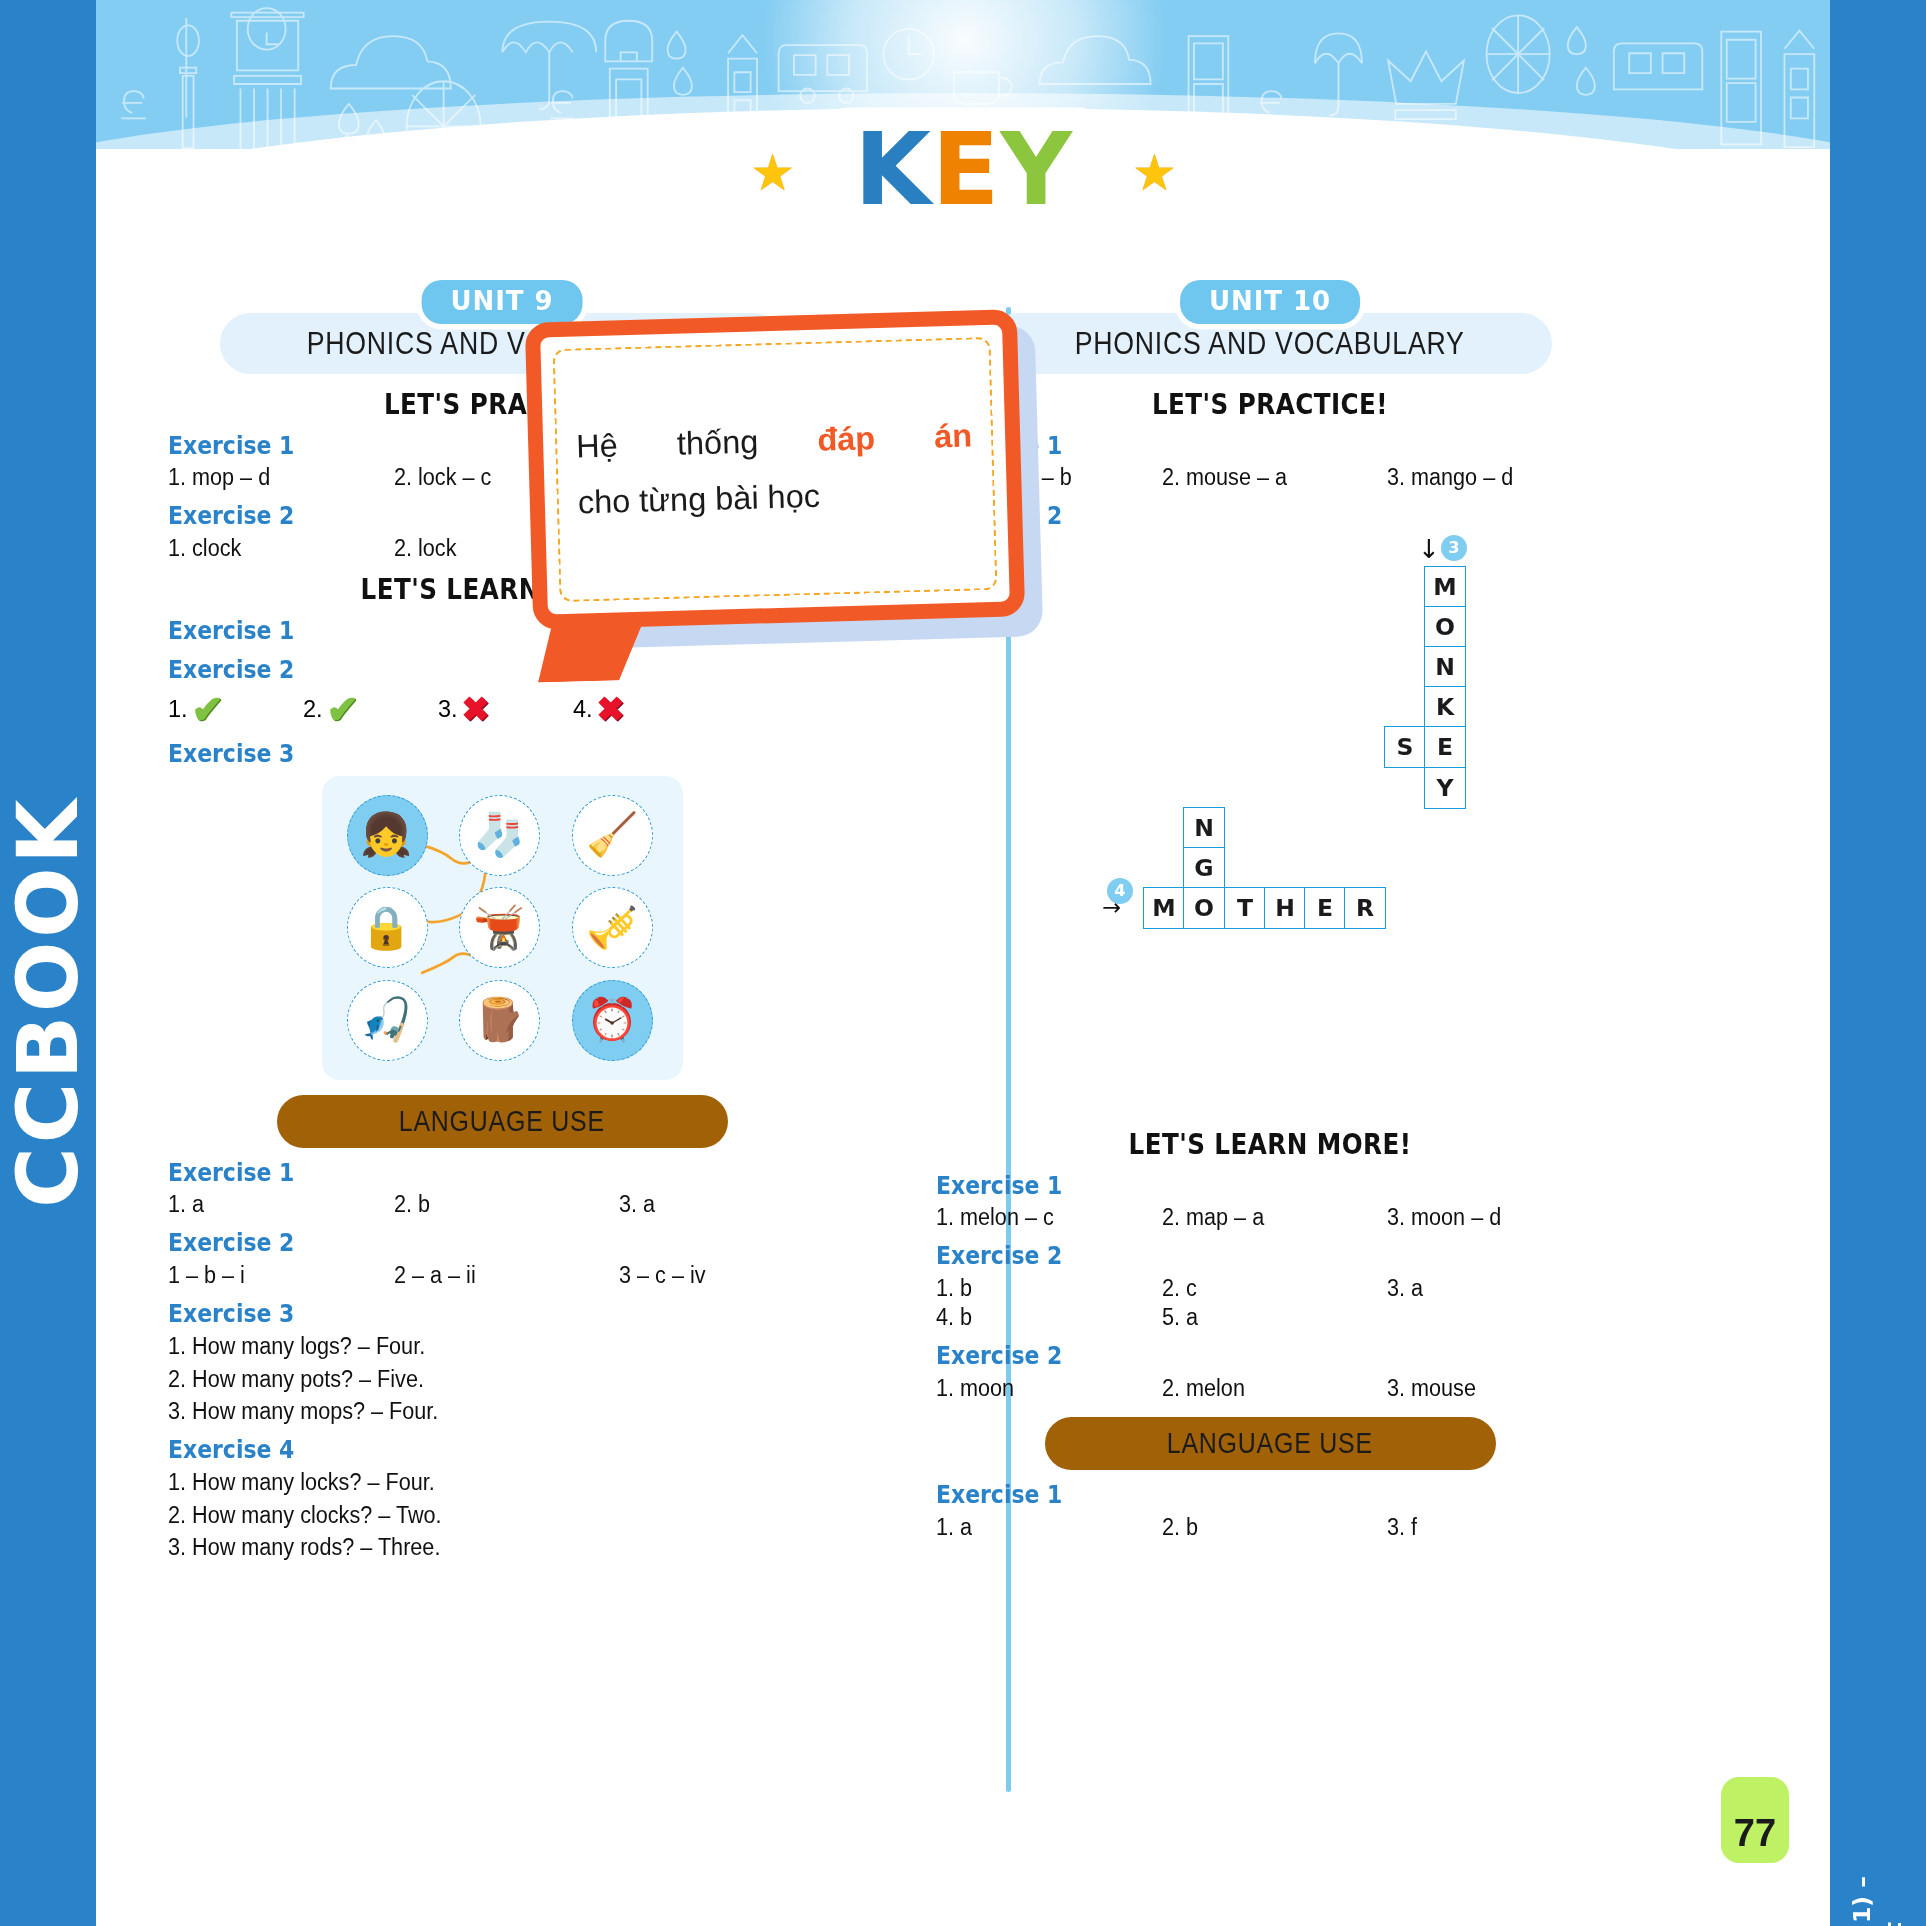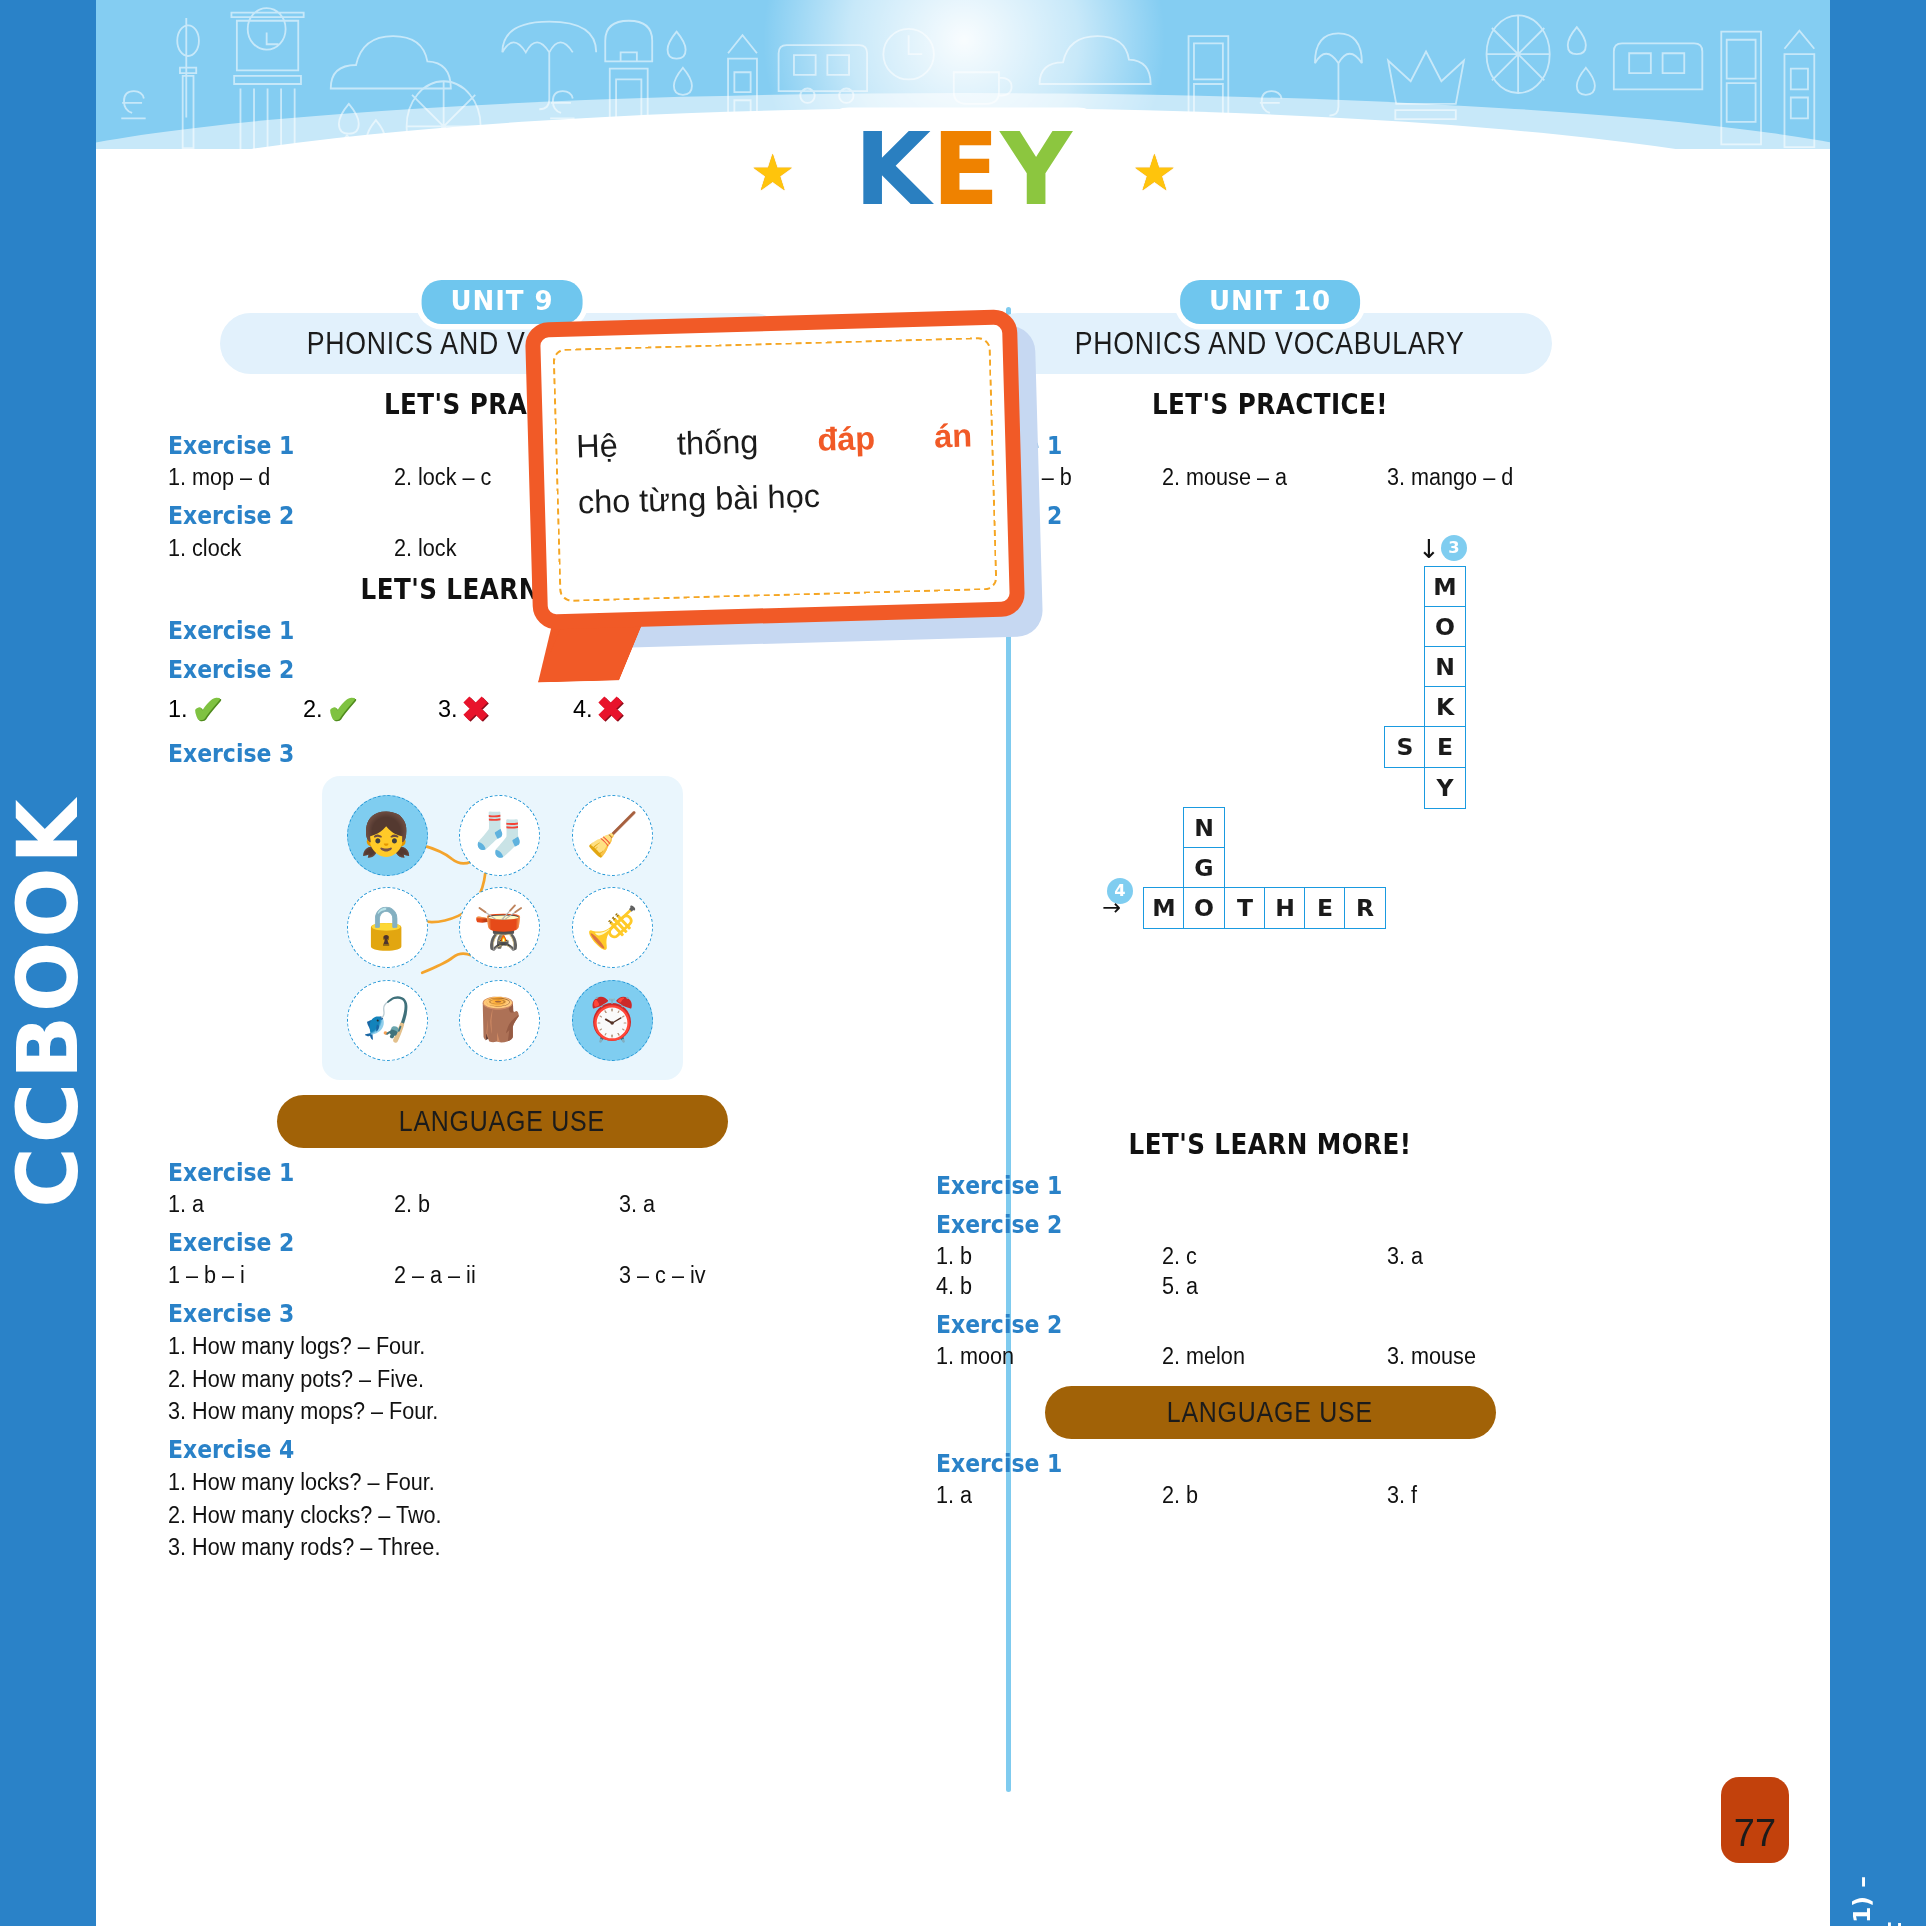--- a/index.html
+++ b/index.html
@@ -260,25 +260,25 @@
     border-bottom: 0;
     transform: rotate(-1.6deg) skewX(-24deg);
     z-index: 9;
     border-bottom-left-radius: 9px;
   }
 
   
   .page-num {
     position: absolute; right: 42px; bottom: 63px;
     width: 68px; height: 86px;
-    background: #c2410c;
+    background: #bef264;
     border-radius: 18px 18px 18px 18px;
     display: flex; align-items: flex-end; justify-content: center;
     padding-bottom: 8.1px;
-    font-size: 38px; font-weight: normal; color: #1b1b1b;
+    font-size: 38px; font-weight: bold; color: #1b1b1b;
     font-family: "Liberation Sans", sans-serif;
   }
 </style>
 </head>
 <body>
 
 <div class="left-rail">
   <div class="left-rail-text">CCBOOK</div>
 </div>
 
@@ -523,20 +523,25 @@
       <div class="cw-cell" style="left:247px; top:352px;">O</div>
       <div class="cw-cell" style="left:288px; top:352px;">T</div>
       <div class="cw-cell" style="left:328px; top:352px;">H</div>
       <div class="cw-cell" style="left:368px; top:352px;">E</div>
       <div class="cw-cell" style="left:408px; top:352px;">R</div>
     </div>
 
     <div class="lesson-title">LET'S LEARN MORE!</div>
 
     <div class="ex-head">Exercise 1</div>
+    <div class="ans-row">
+      <span class="ans-cell c1">1. melon – c</span>
+      <span class="ans-cell c2">2. map – a</span>
+      <span class="ans-cell c3">3. moon – d</span>
+    </div>
 
     <div class="ex-head">Exercise 2</div>
     <div class="ans-row">
       <span class="ans-cell c1">1. b</span>
       <span class="ans-cell c2">2. c</span>
       <span class="ans-cell c3">3. a</span>
     </div>
     <div class="ans-row">
       <span class="ans-cell c1">4. b</span>
       <span class="ans-cell c2">5. a</span>

